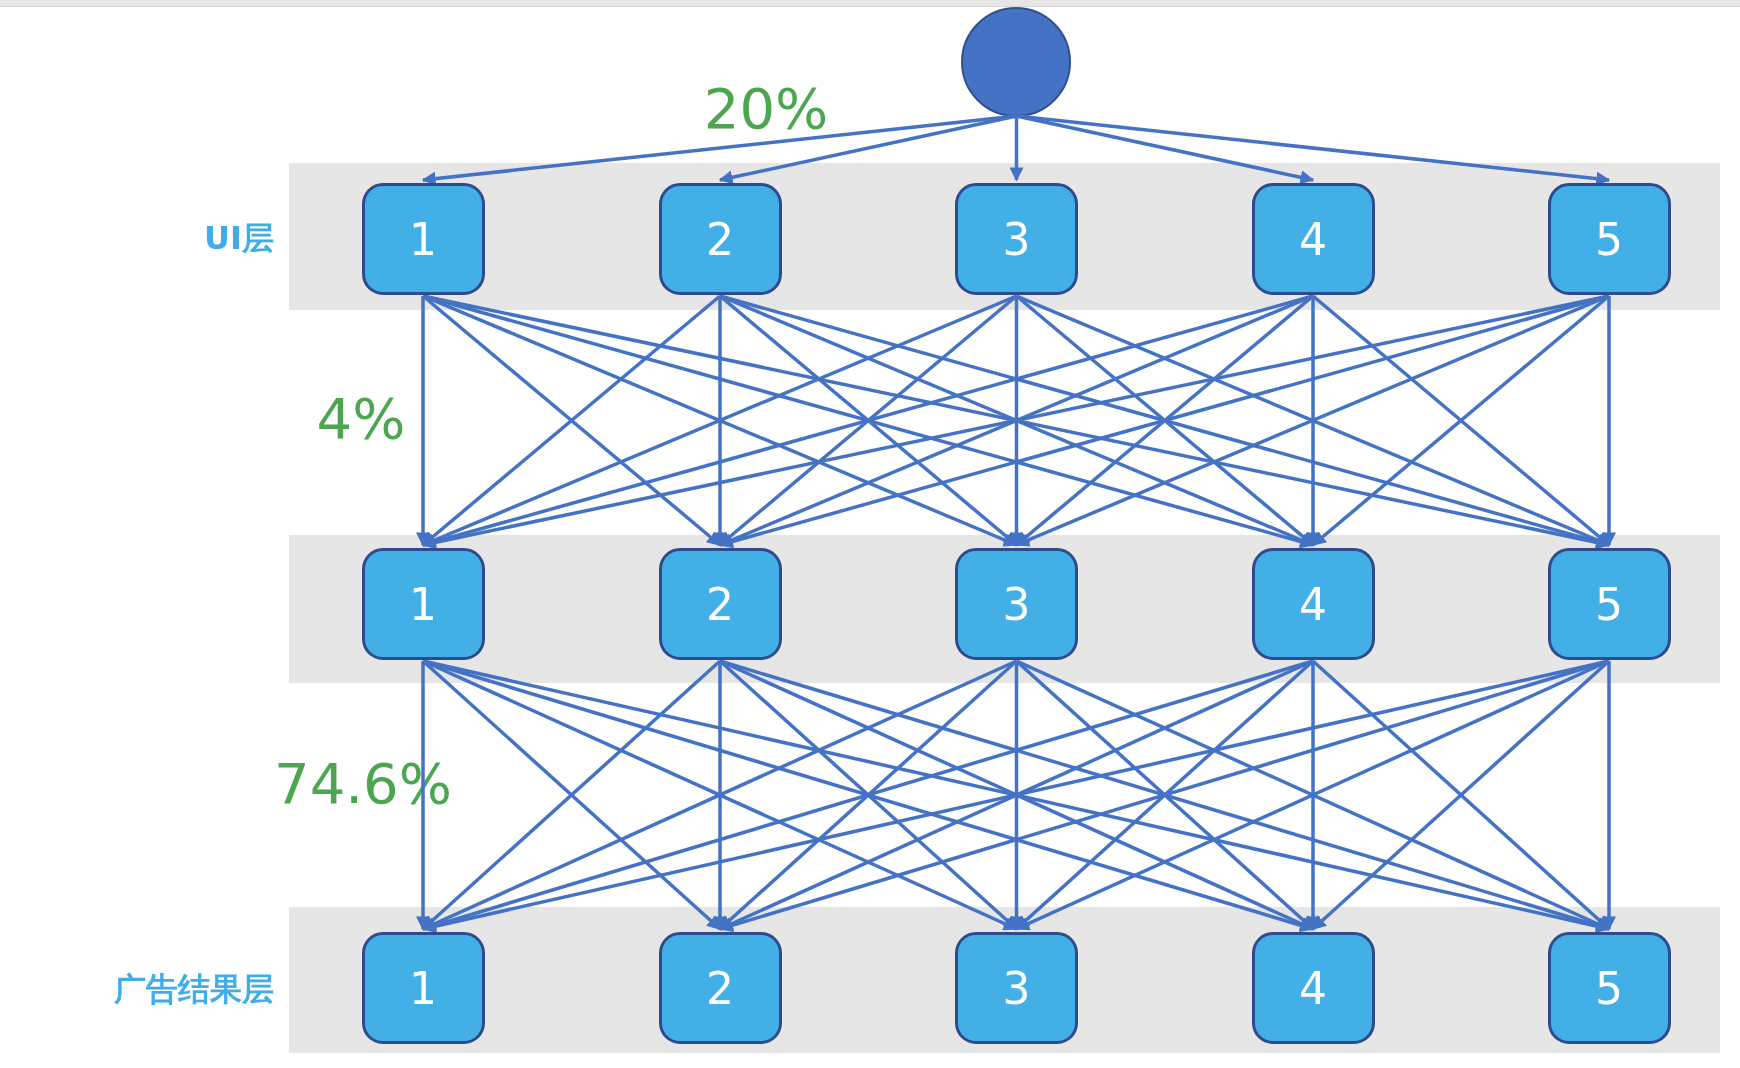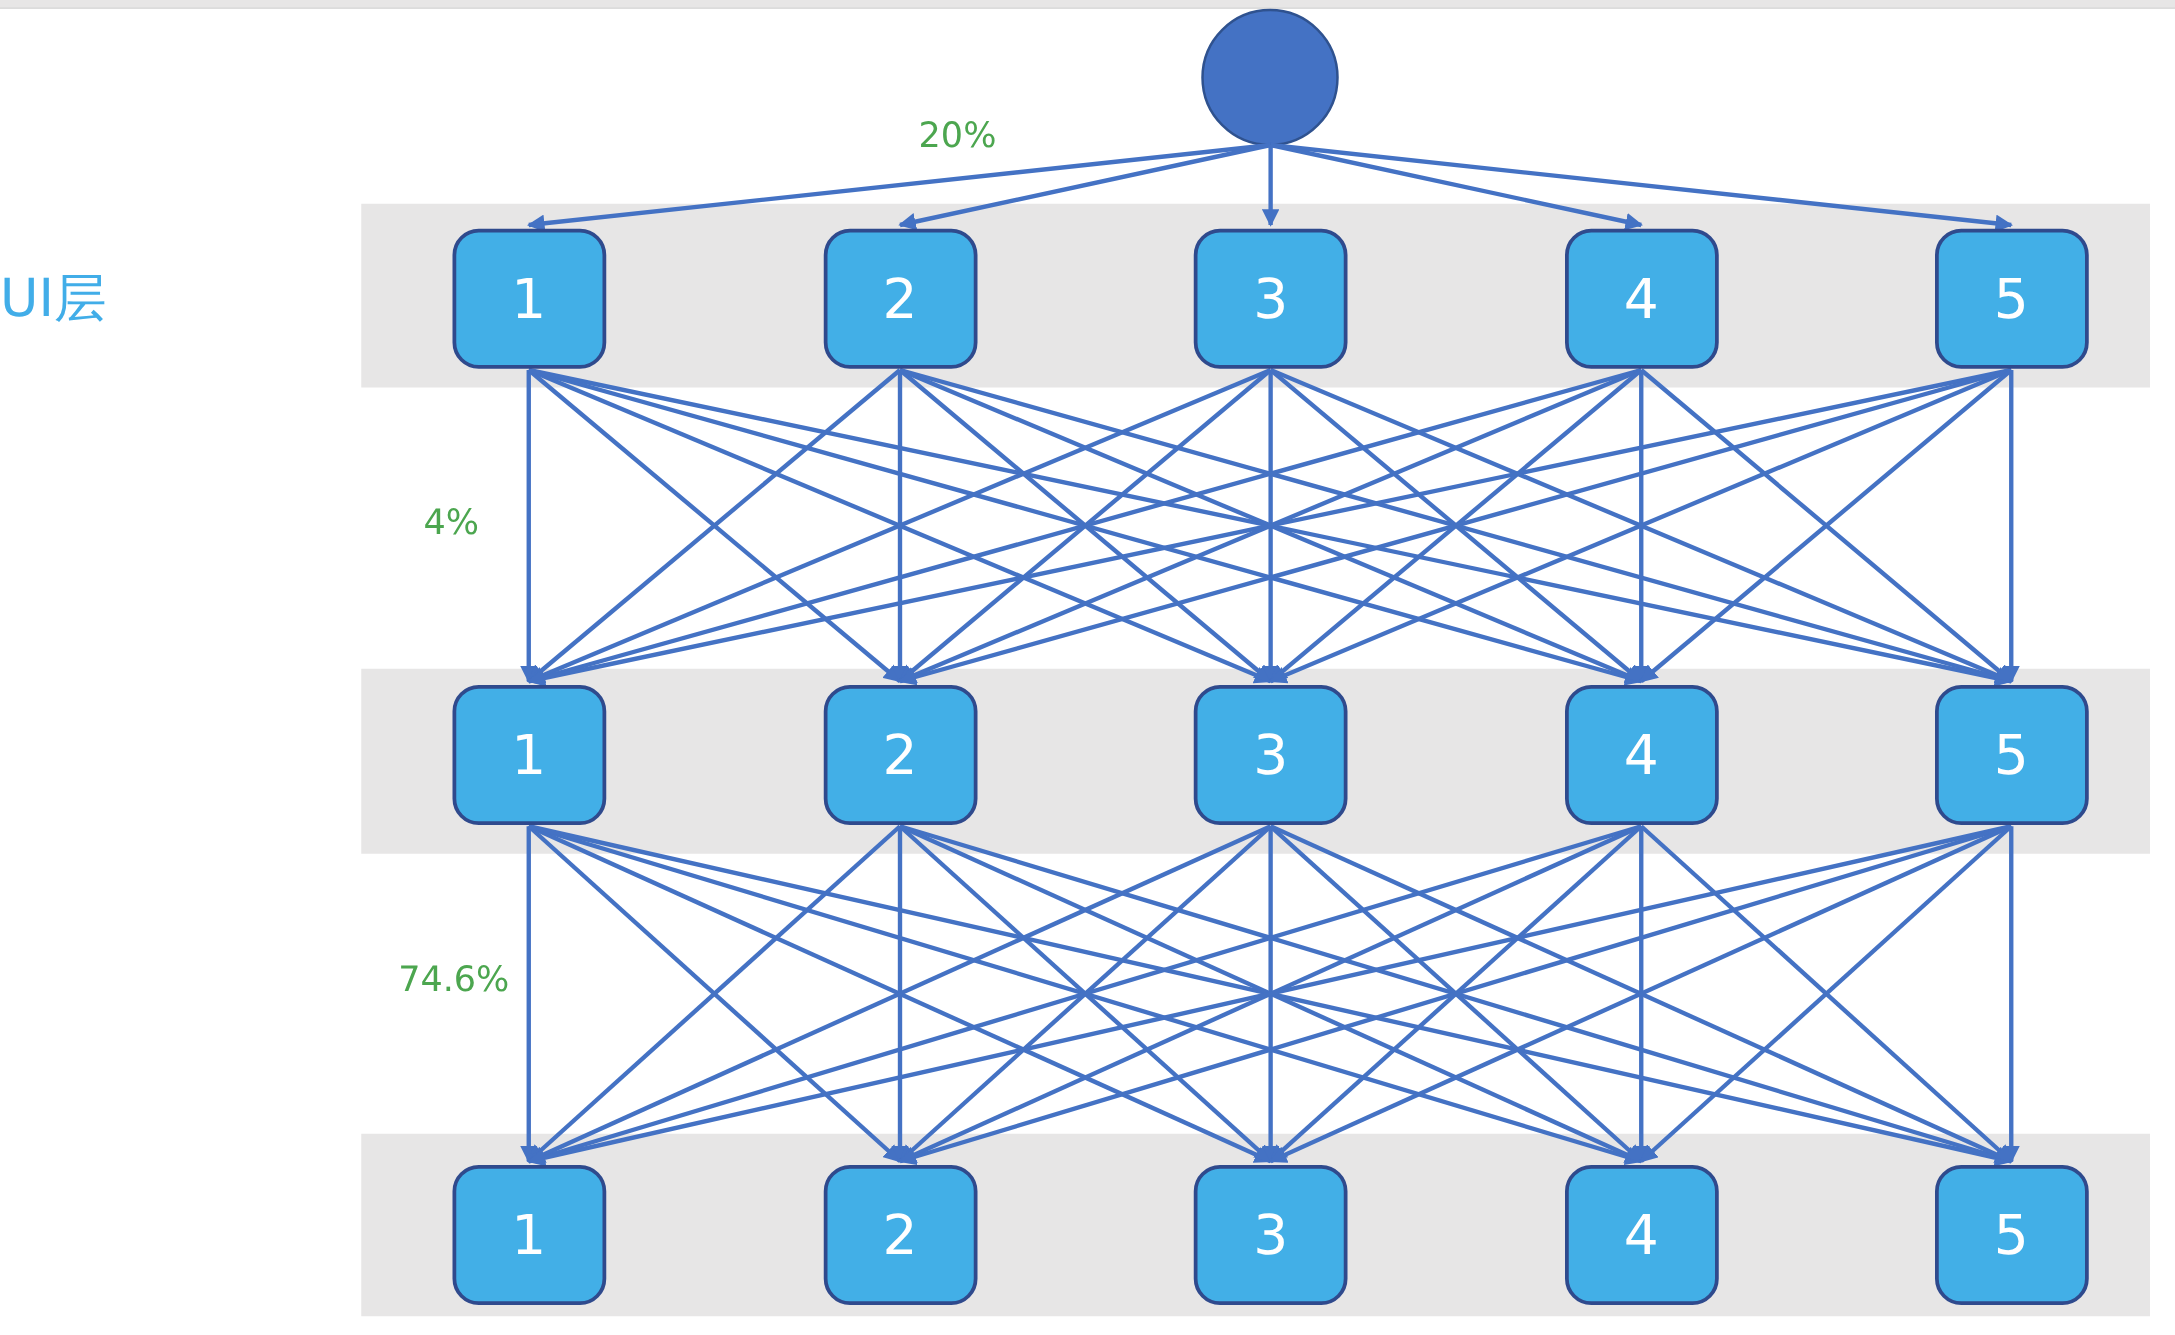--- a/index.html
+++ b/index.html
@@ -12,31 +12,31 @@
     background:var(--band-bg,#e7e6e6); border-bottom:1px solid #d6d6d6;
   }
   .band {
     position:absolute; left:289px; width:1431px;
     background:var(--band-bg,#e7e6e6);
   }
   #band-0 { top:163px; height:147px; }
   #band-1 { top:535px; height:148px; }
   #band-2 { top:907px; height:146px; }
   .layer-label {
-    position:absolute; left:0; width:274px; text-align:left;
+    position:absolute; left:0; width:274px; text-align:right;
     transform:translateY(-50%);
-    font-size:42px; font-weight:400; color:var(--label-color,#41ade8);
+    font-size:32px; font-weight:700; color:var(--label-color,#41ade8);
     white-space:nowrap;
   }
   #label-0 { top:239px; }
   #label-1 { top:610px; }
   #label-2 { top:990px; }
   .rate {
     position:absolute; transform:translate(-50%,-50%);
-    font-size:28px; color:var(--rate-color,#4ca64f); white-space:nowrap;
+    font-size:56px; color:var(--rate-color,#4ca64f); white-space:nowrap;
   }
   #rate-0 { left:766px; top:108px; }
   #rate-1 { left:361px; top:418px; }
   #rate-2 { left:363px; top:783px; }
   .root-circle {
     position:absolute; left:961px; top:7px; width:110px; height:110px;
     border-radius:50%; box-sizing:border-box;
     background:var(--accent-blue,#4472c4);
     border:2px solid var(--root-border,#2f528f);
   }
@@ -55,20 +55,21 @@
 
 <div class="stage" id="stage">
 
   <div class="top-strip"></div>
 
   <div class="band" id="band-0"></div>
   <div class="band" id="band-1"></div>
   <div class="band" id="band-2"></div>
 
   <div class="layer-label" id="label-0">UI层</div>
+  <div class="layer-label" id="label-2">广告结果层</div>
 
   <span class="rate" id="rate-0">20%</span>
   <span class="rate" id="rate-1">4%</span>
   <span class="rate" id="rate-2">74.6%</span>
 
   <div class="root-circle"></div>
 
   <svg class="arrows" id="arrows" width="1740" height="1068">
       <defs>
         <marker id="ah" viewBox="0 0 10 10" refX="9" refY="5" markerWidth="4" markerHeight="4" orient="auto">

